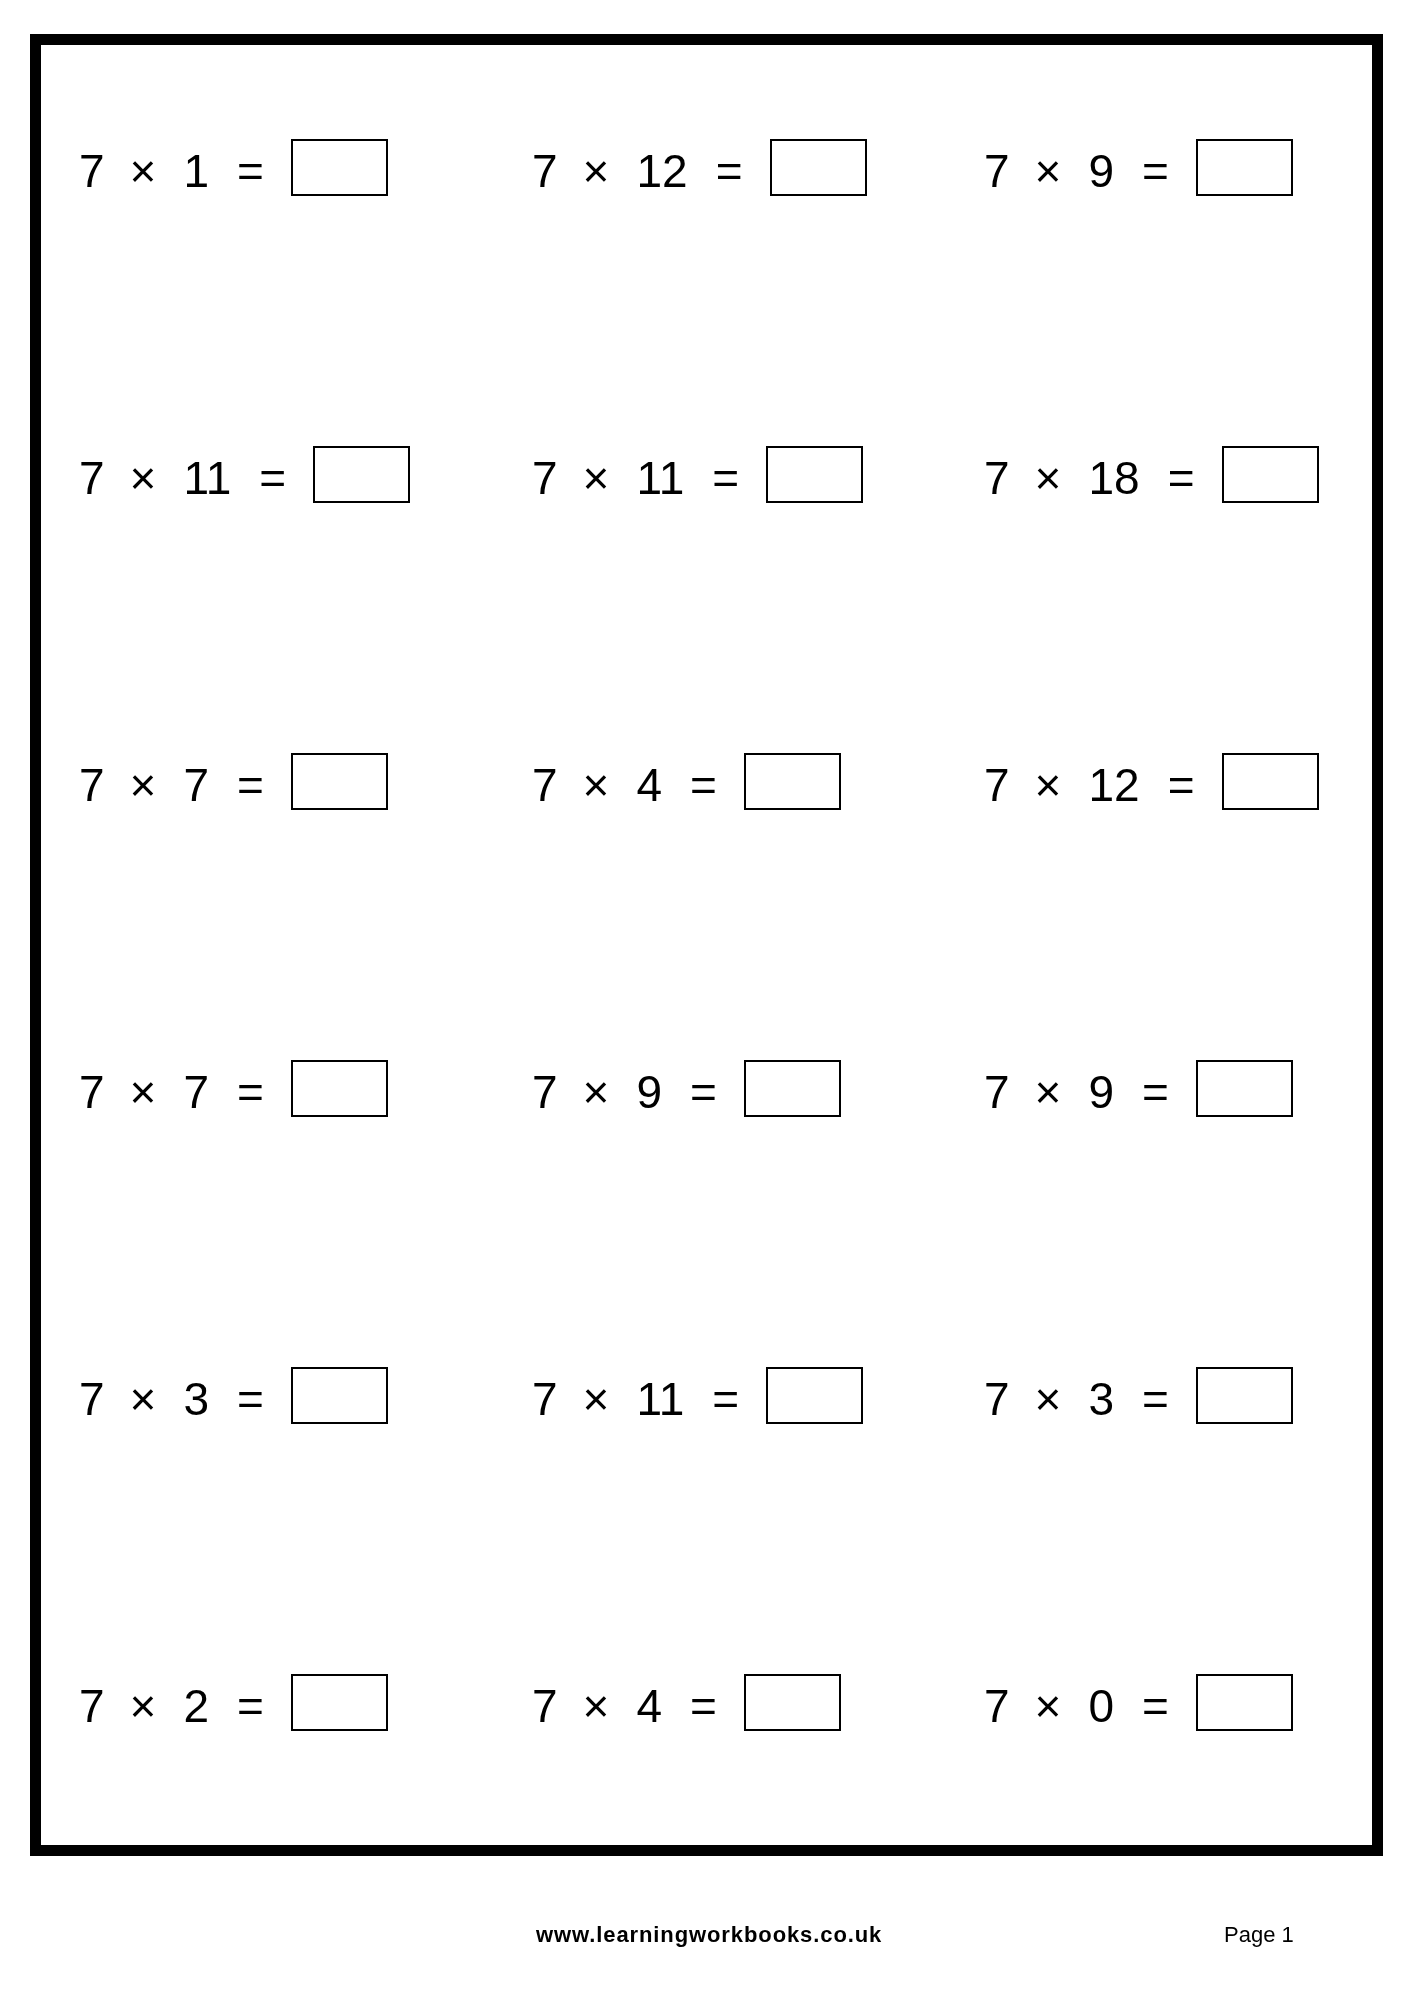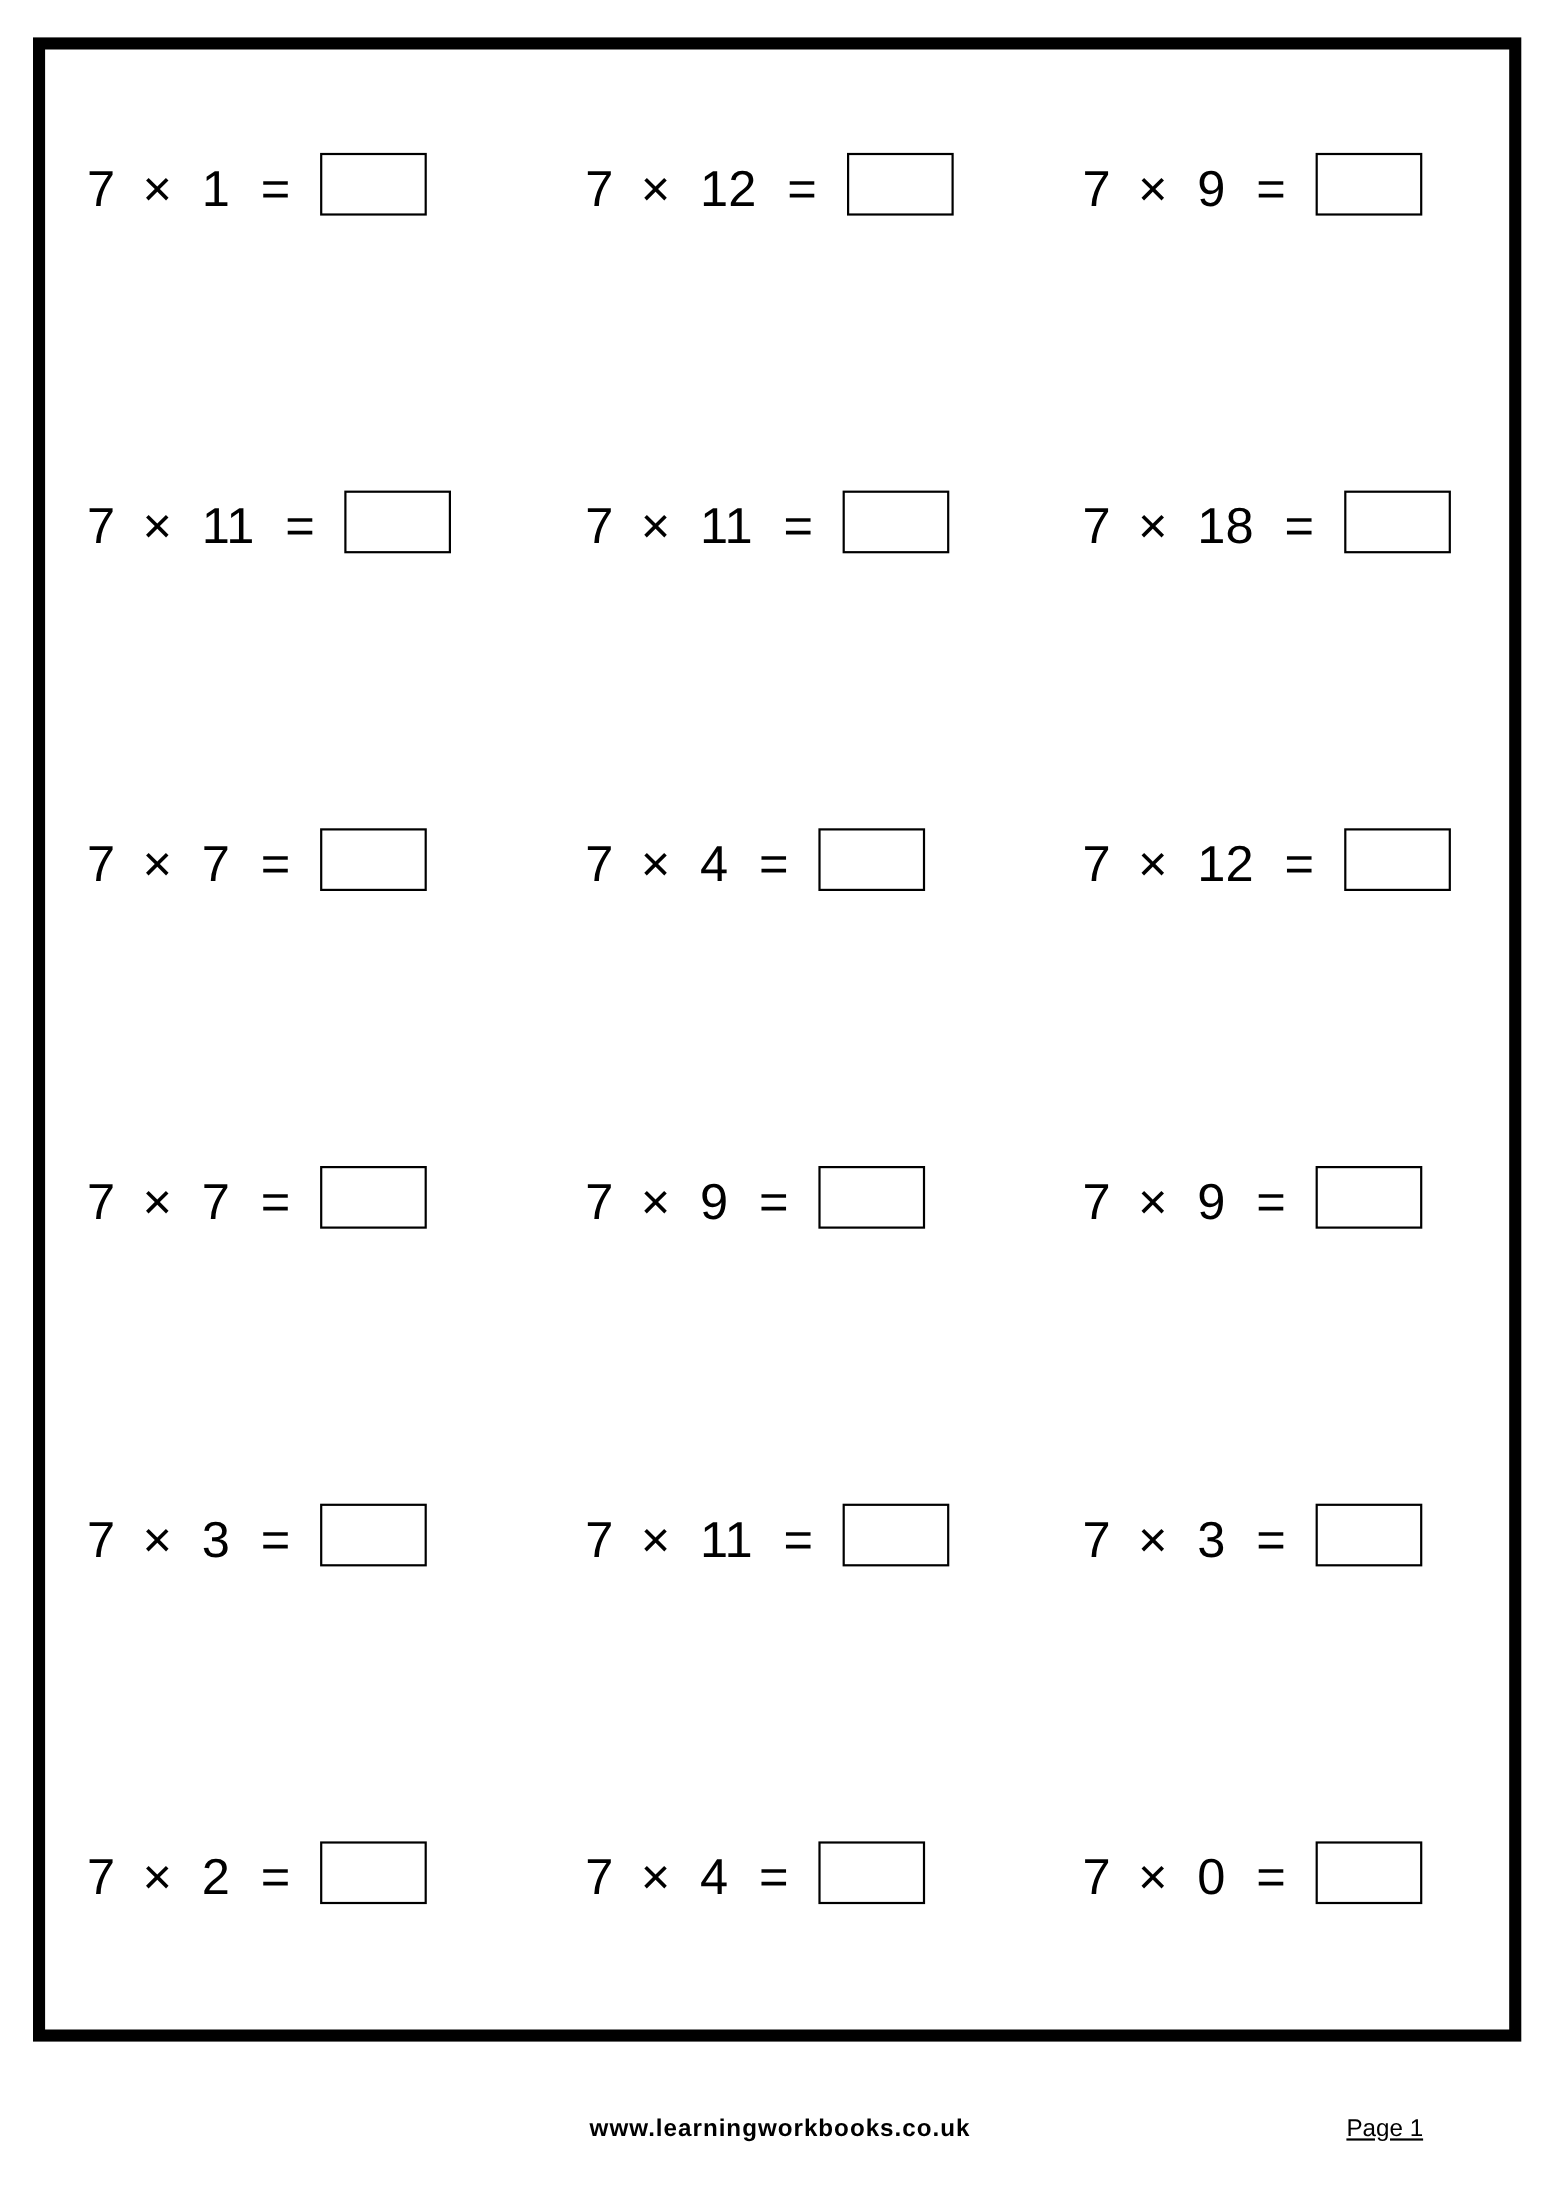--- a/index.html
+++ b/index.html
@@ -59,21 +59,20 @@
       white-space: nowrap;
       font-weight: bold;
     }
     .footer-page {
       position: absolute;
       left: 1224px;
       top: 1922px;
       font-size: 22px;
       line-height: 26px;
       white-space: nowrap;
-      text-decoration: underline;
     }
   </style>
 </head>
 <body>
 
 <div class="frame"></div>
 
 <div id="problems">
 
   <div class="problem" style="left:79px; top:139px;">

